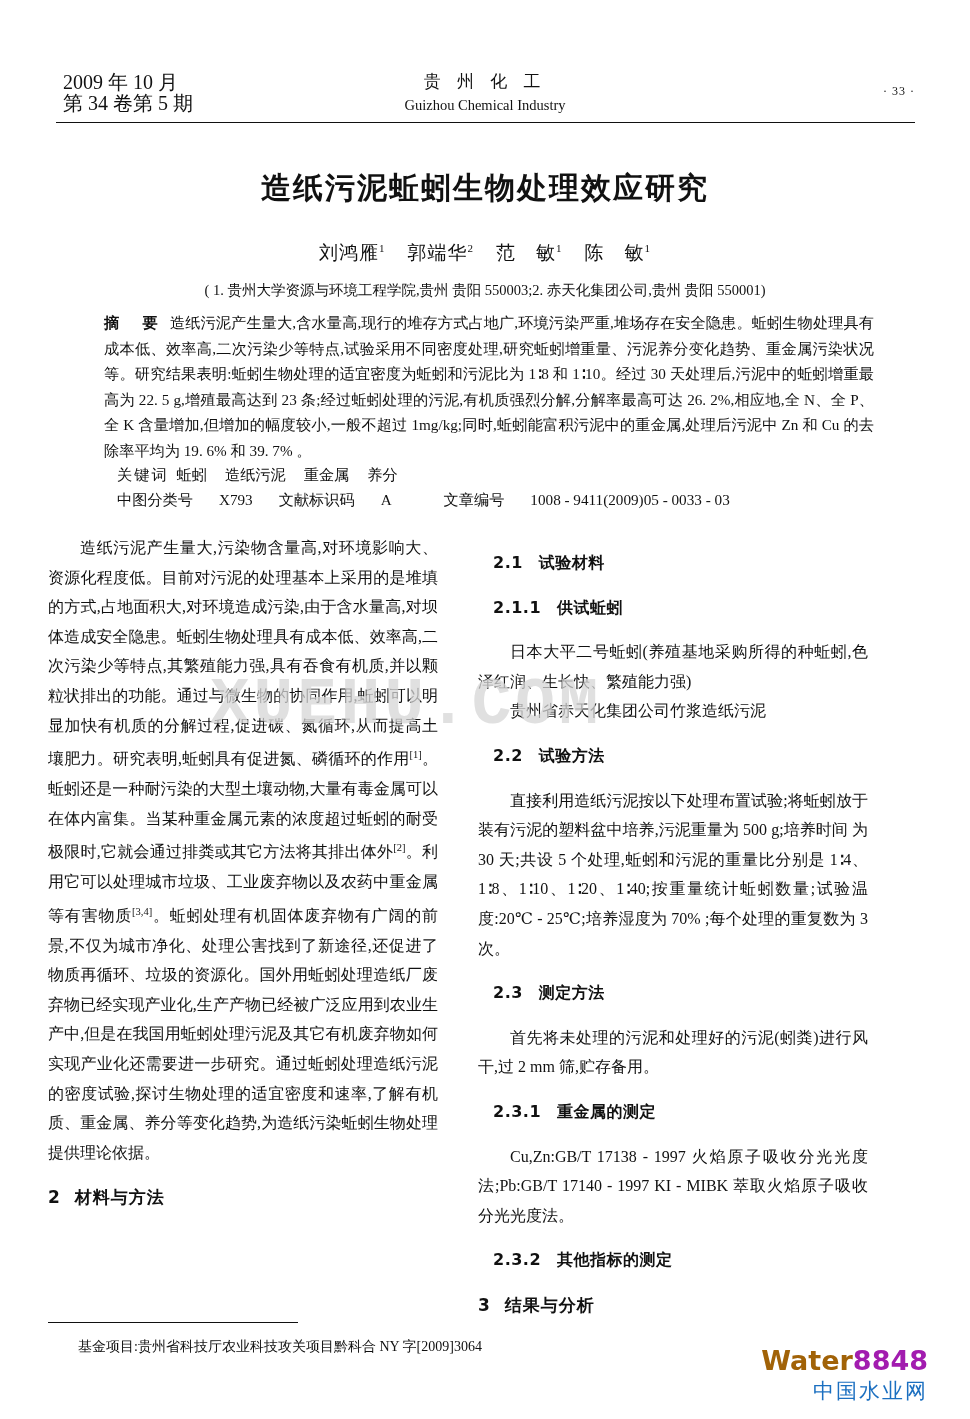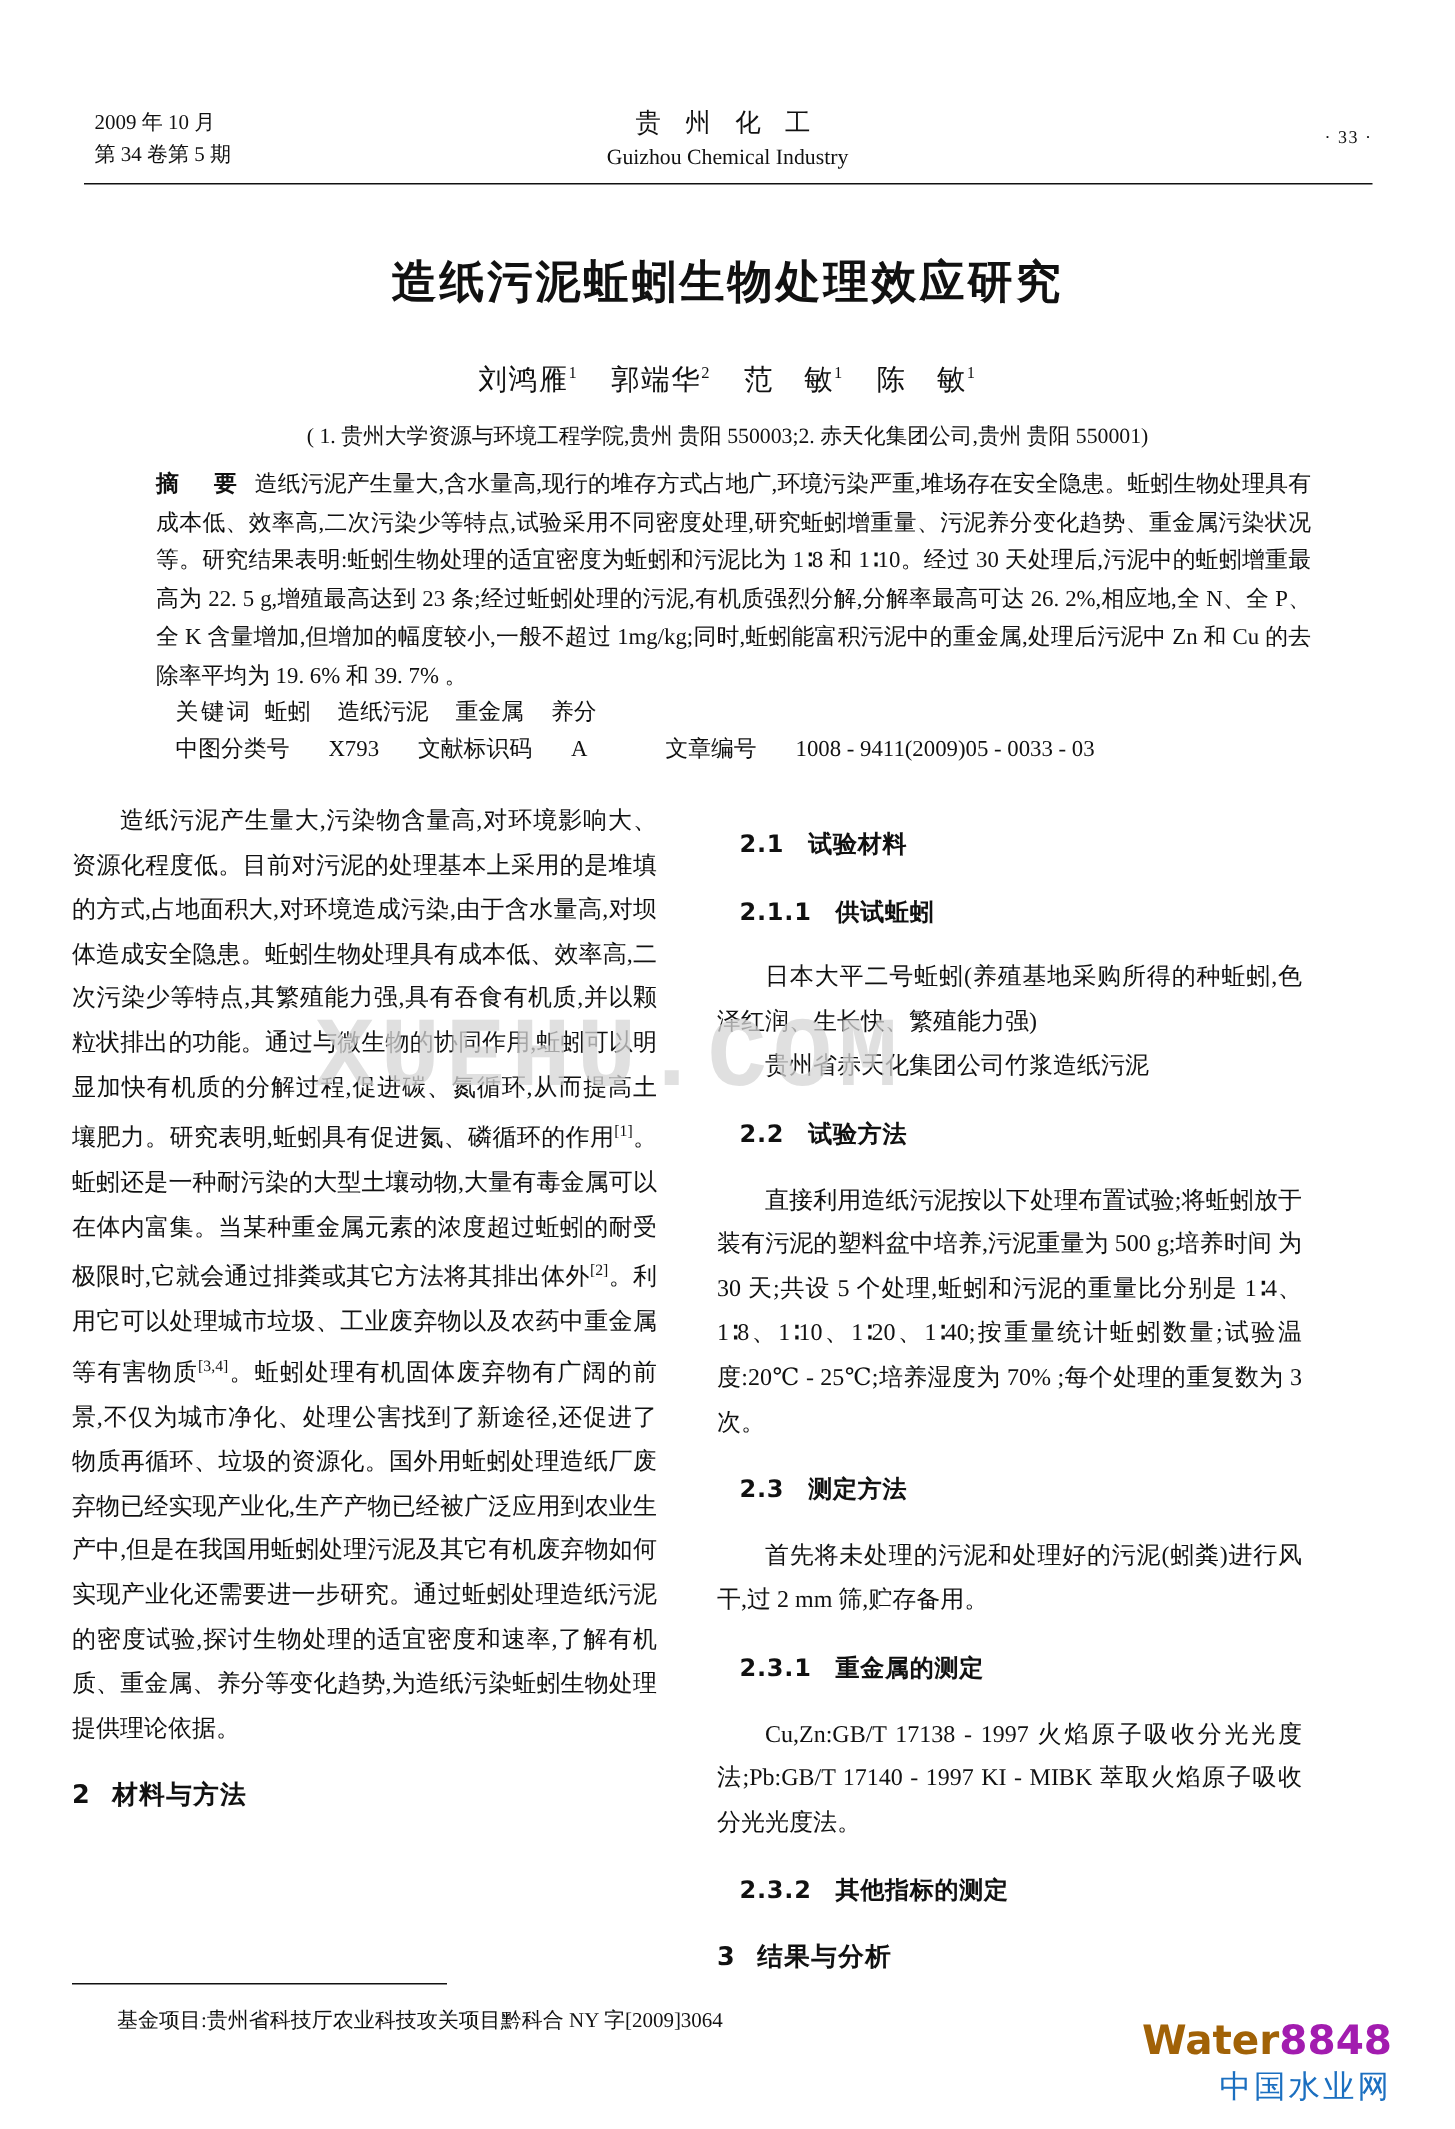--- a/index.html
+++ b/index.html
@@ -26,21 +26,21 @@
     position: absolute;
     top: 62px;
     left: 55px;
     right: 55px;
     height: 58px;
   }
   .header-left {
     position: absolute;
     left: 8px;
     top: 10px;
-    font-size: 14px;
+    font-size: 20px;
     line-height: 21px;
     font-family: "Liberation Serif", serif;
   }
   .header-center {
     position: absolute;
     left: 0;
     right: 0;
     top: 8px;
     text-align: center;
   }

